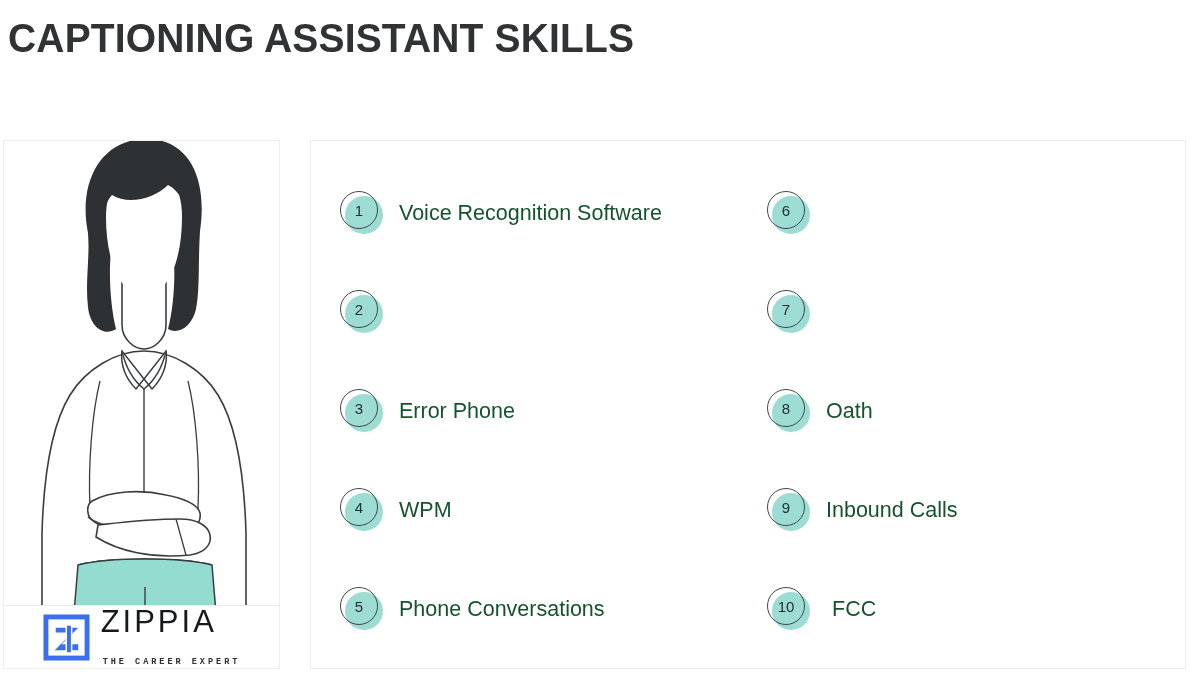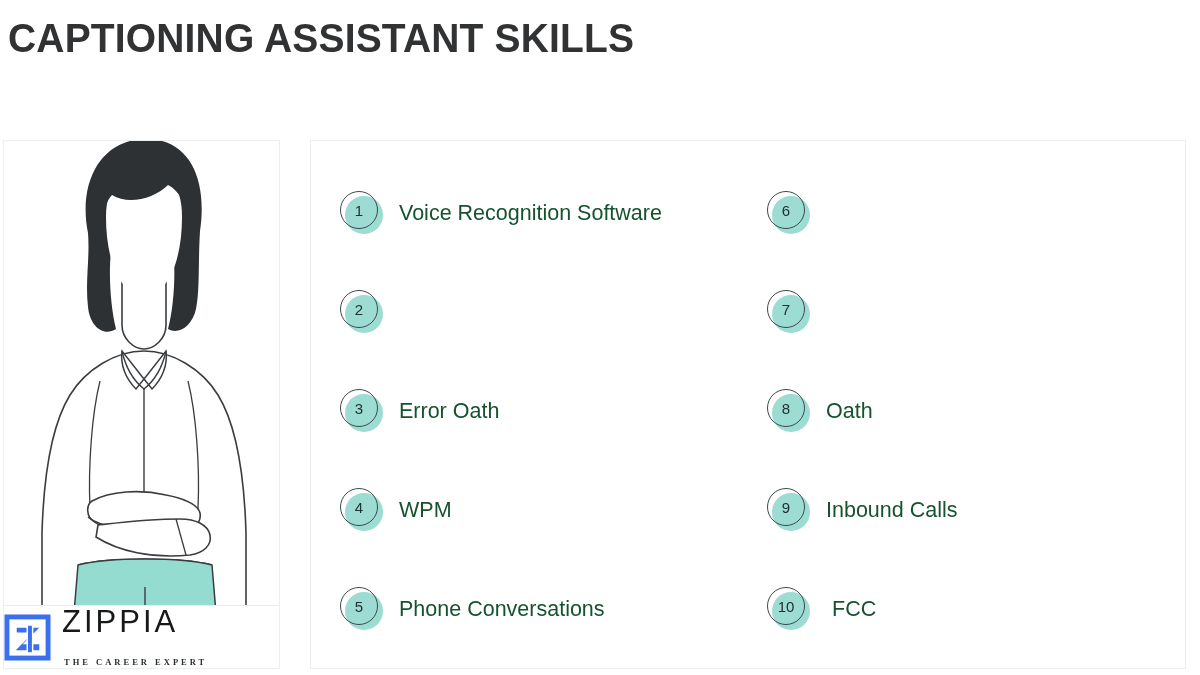--- a/index.html
+++ b/index.html
@@ -76,42 +76,42 @@
 
   
   #zippia-logo {
     position: absolute;
     left: 0;
     top: 465px;
     width: 275px;
     height: 62px;
     display: flex;
     align-items: center;
-    justify-content: flex-start;
+    justify-content: center;
     gap: 11px;
   }
   #zippia-mark { width: 47px; height: 47px; display: block; flex: 0 0 auto; }
   #zippia-wordblock { display: flex; flex-direction: column; align-items: flex-start; }
   #zippia-wordmark {
     font-size: 31px;
     font-weight: normal;
     letter-spacing: 3.0px;
     color: #16181a;
     line-height: 31px;
     font-family: "Liberation Sans", sans-serif;
   }
   #zippia-tagline {
     font-size: 8.5px;
     font-weight: bold;
     letter-spacing: 3.0px;
     color: #2c2f31;
     line-height: 14px;
     margin-top: 18px;
     margin-left: 2px;
-    font-family: Liberation Serif, serif;
+    font-family: Liberation Mono, monospace;
   }
 
   
   #skills-panel {
     position: absolute;
     left: 310px;
     top: 140px;
     width: 876px;
     height: 529px;
     background: #ffffff;
@@ -282,21 +282,21 @@
             </div>
           </div>
         </div>
         <div class="skill-item" style="top: 246px;">
           <div class="skill-badge">
             <div class="badge-fill"></div>
             <div class="badge-ring">
               <span class="badge-number">3</span>
             </div>
           </div>
-          <span class="skill-label">Error Oath</span>
+          <span class="skill-label">Error Phone</span>
         </div>
         <div class="skill-item" style="top: 345px;">
           <div class="skill-badge">
             <div class="badge-fill"></div>
             <div class="badge-ring">
               <span class="badge-number">4</span>
             </div>
           </div>
           <span class="skill-label">WPM</span>
         </div>

